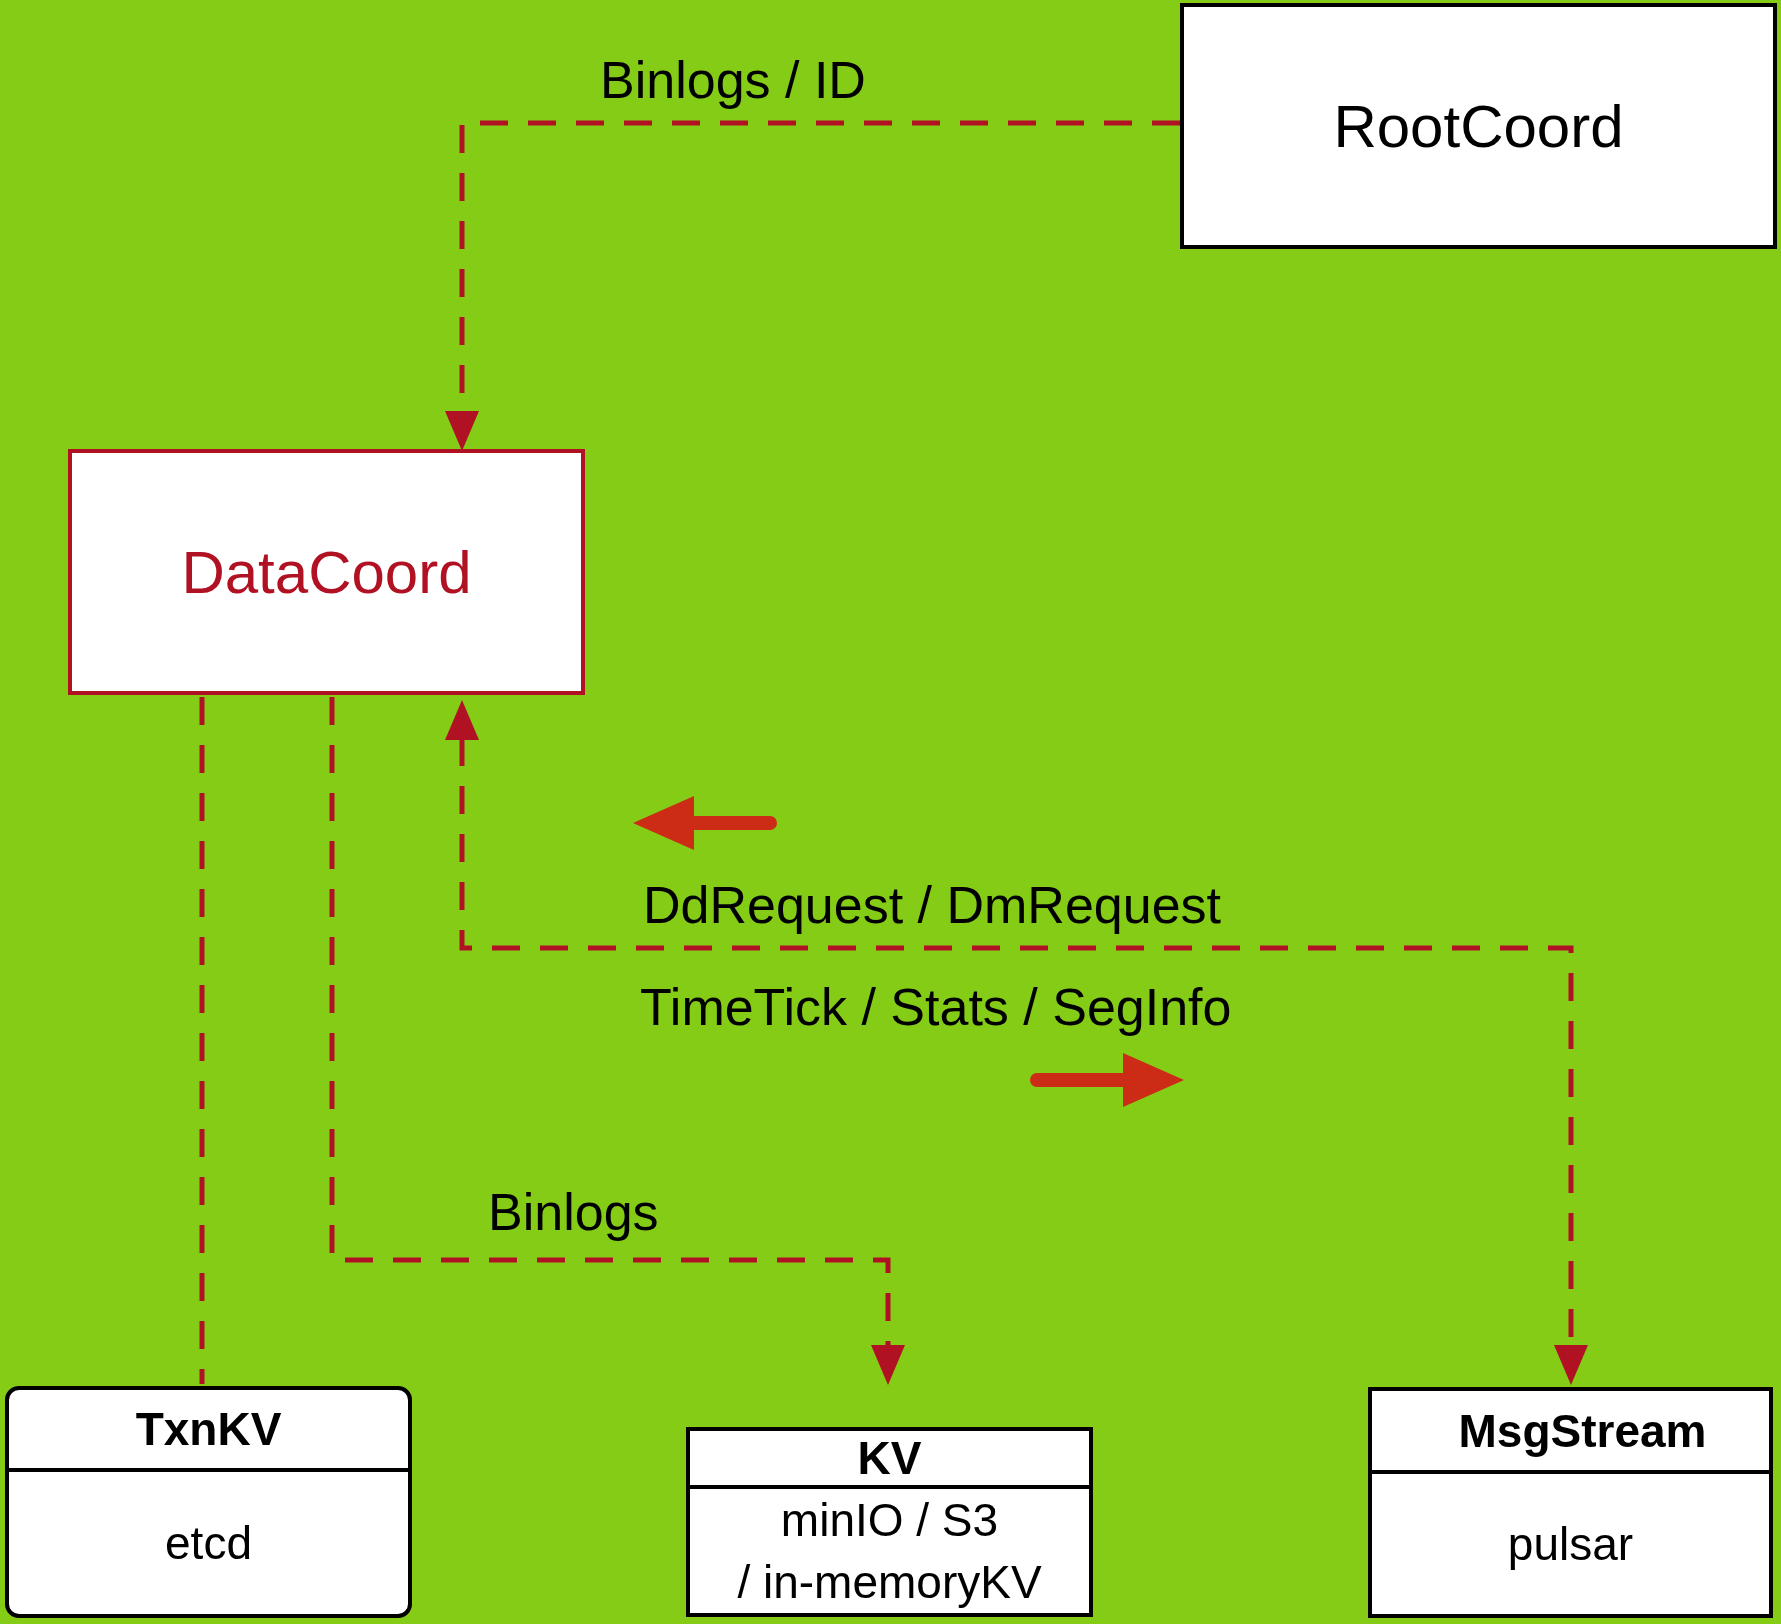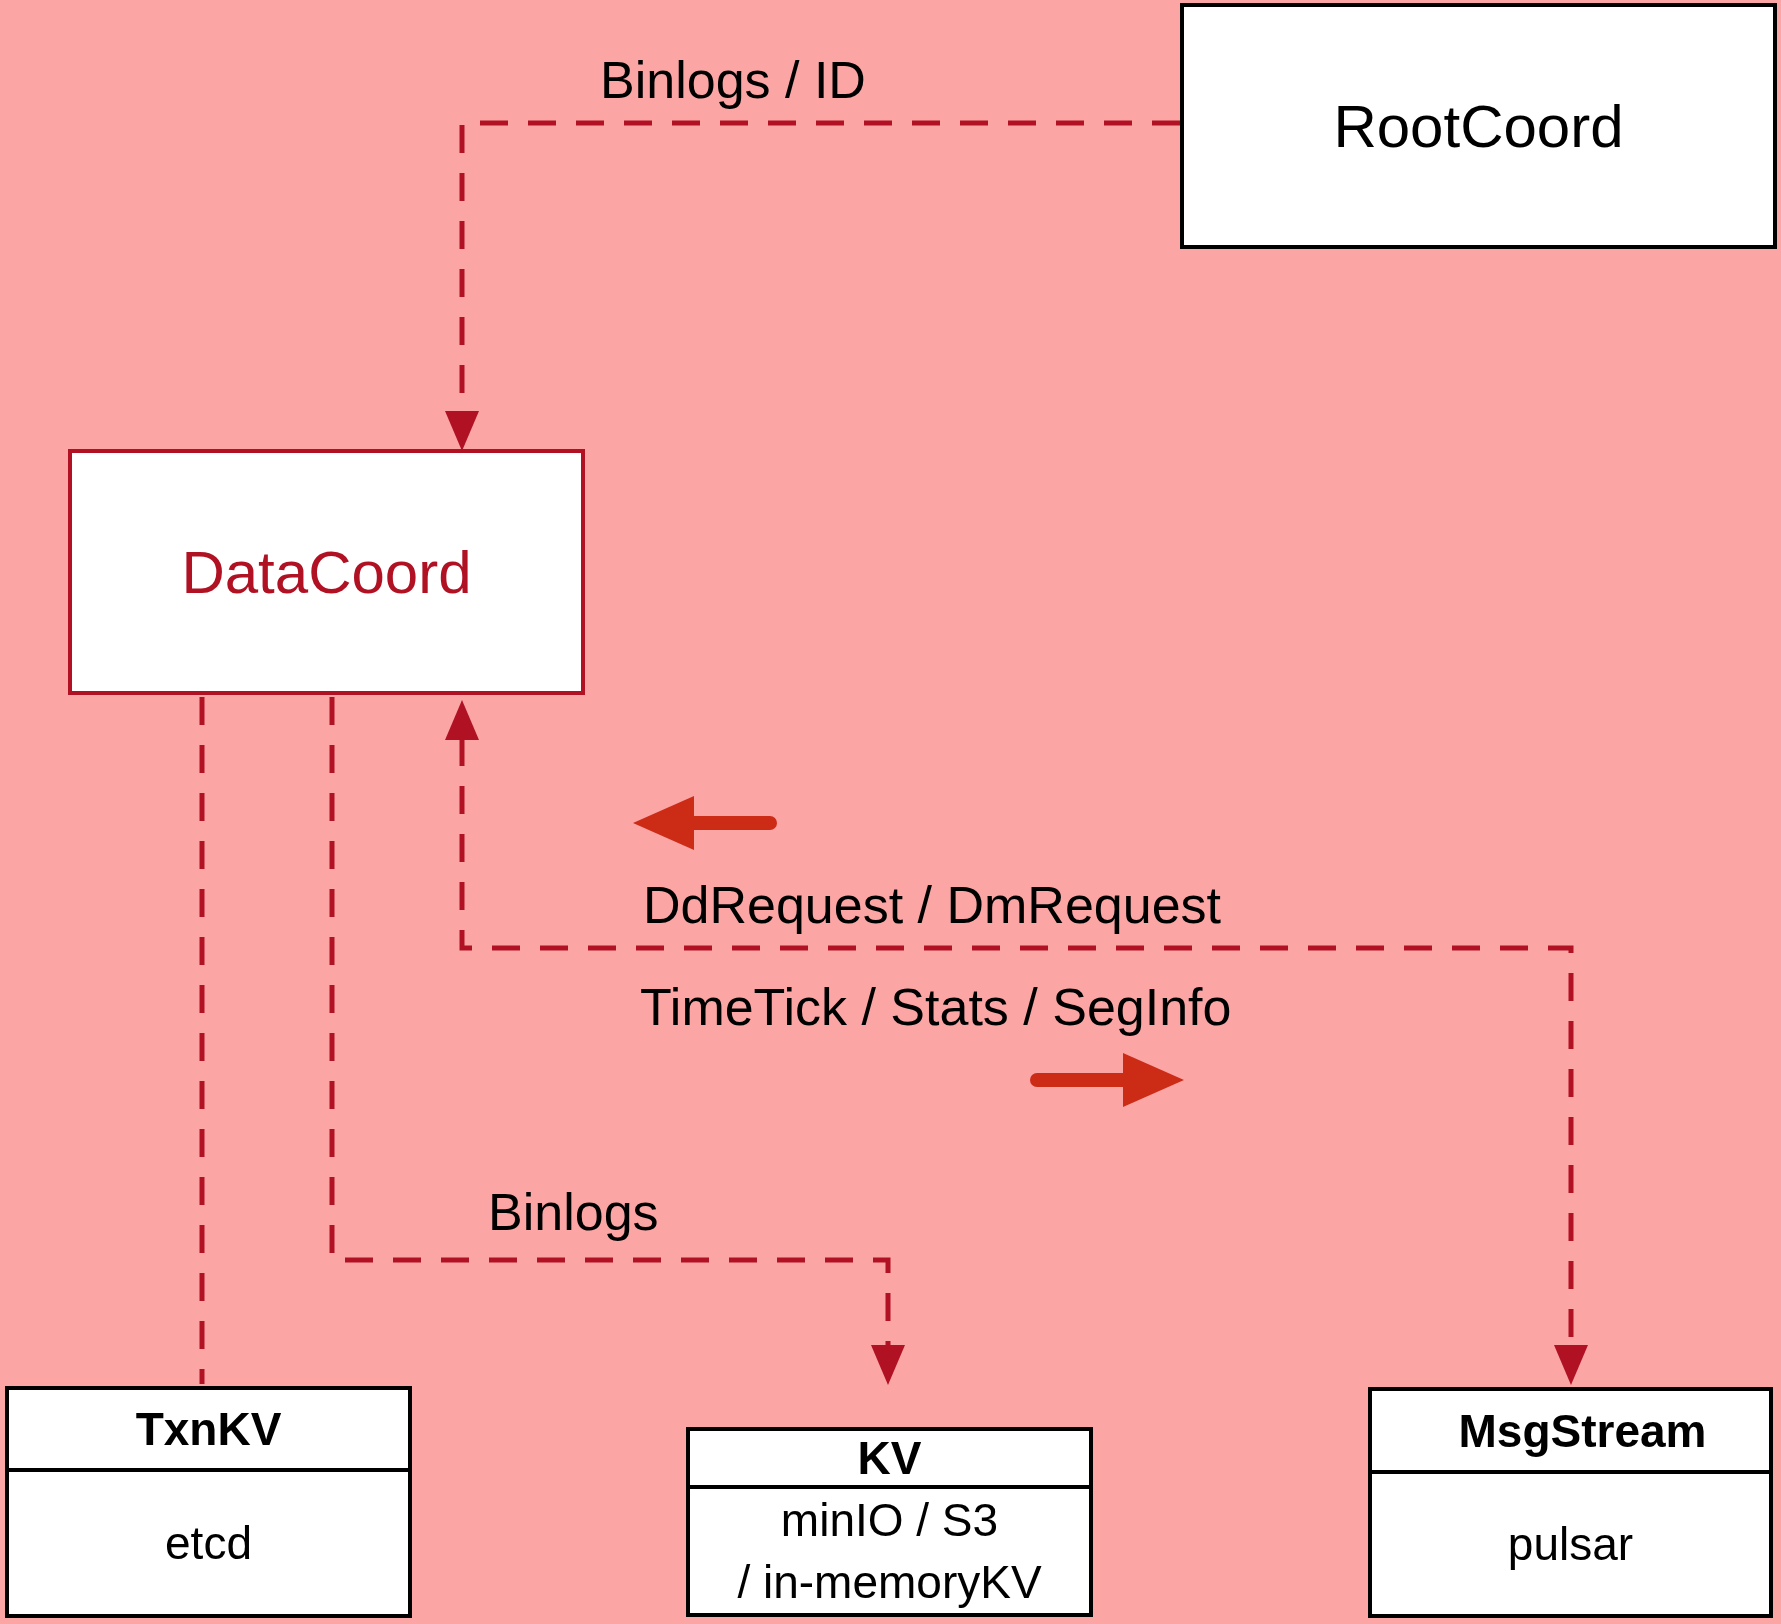--- a/index.html
+++ b/index.html
@@ -4,21 +4,21 @@
 <style>
   html, body {
     margin: 0;
     padding: 0;
     background: #ffffff;
   }
   .canvas {
     position: relative;
     width: 1781px;
     height: 1624px;
-    background: #fca5a5;
+    background: #84cc16;
     font-family: "Liberation Sans", sans-serif;
     overflow: hidden;
   }
   .svg-layer {
     position: absolute;
     left: 0;
     top: 0;
     width: 1781px;
     height: 1624px;
     pointer-events: none;
@@ -70,21 +70,21 @@
     flex: 1;
     display: flex;
     flex-direction: column;
     align-items: center;
     justify-content: center;
     font-size: 46px;
     color: #000000;
     line-height: 62px;
     white-space: nowrap;
   }
-  .store.txnkv   { left: 5px;    top: 1386px; width: 407px; height: 232px; }
+  .store.txnkv   { left: 5px;    top: 1386px; width: 407px; height: 232px; border-radius: 14px; }
   .store.txnkv .hdr { height: 82px; }
   .store.kv      { left: 686px;  top: 1387px; width: 407px; height: 190px; margin-top: 40px; }
   .store.kv .hdr { height: 80px; }
   .store.msgstream { left: 1368px; top: 1387px; width: 405px; height: 231px; }
   .store.msgstream .hdr { height: 83px; padding-left: 24px; }
   
   .edge-label {
     position: absolute;
     transform: translateY(-50%);
     font-size: 52px;

